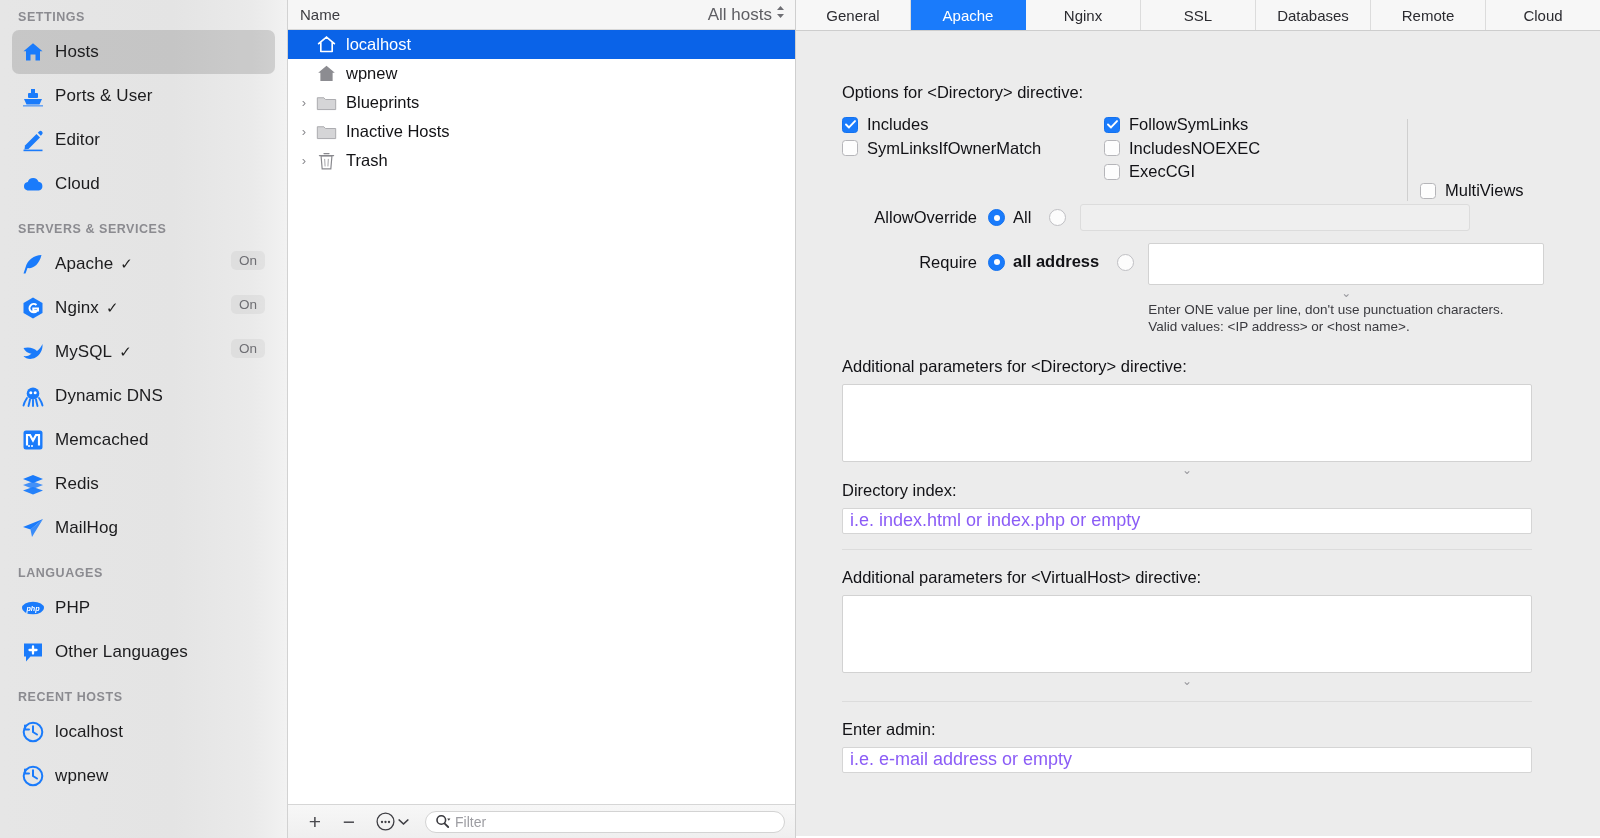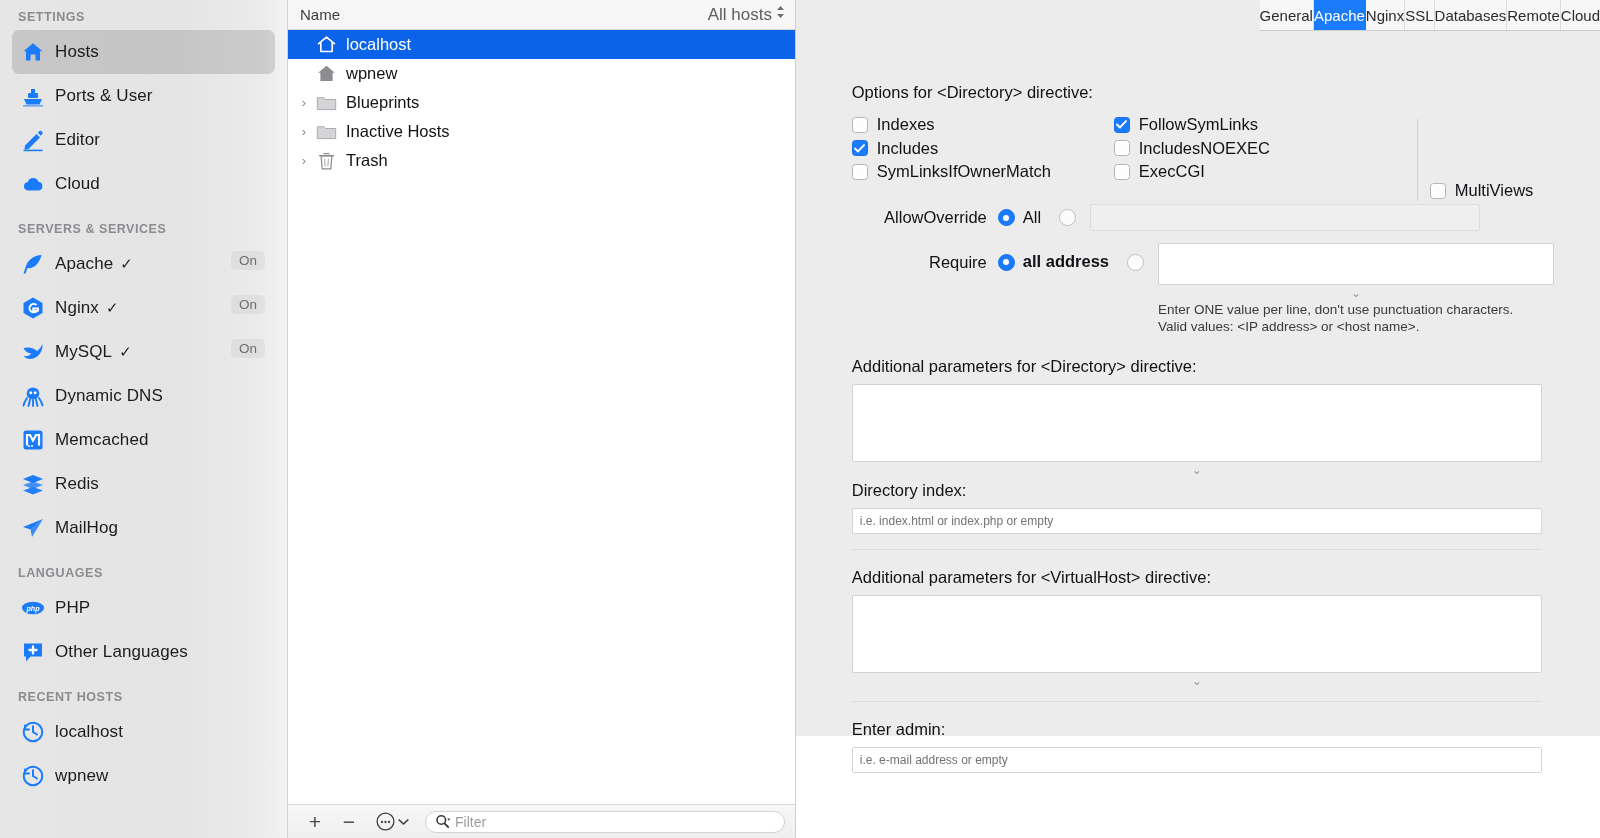--- a/index.html
+++ b/index.html
@@ -90,22 +90,22 @@
   .tb-more { display: flex; align-items: center; gap: 3px; margin-left: 10px; }
   .filter-box {
     flex: 1 1 auto; margin-left: 16px; height: 22px;
     background: #ffffff; border: 1px solid #d3d3d3; border-radius: 11px;
     display: flex; align-items: center; padding: 0 9px; gap: 4px;
   }
   .filter-box .ph { font-size: 14px; color: #9d9da2; }
 
   
   .content {
-    flex: 1 1 auto; height: 736px; background: #ececec;
-    display: flex; flex-direction: column; position: relative; align-items: flex-end;
+    flex: 1 1 auto; height: 836px; background: #ececec;
+    display: flex; flex-direction: column; position: relative;
   }
   .tabbar {
     height: 31px; flex: 0 0 31px; display: flex;
     background: #f7f7f7; border-bottom: 1px solid #cdcdcd;
   }
   .tab {
     flex: 1 1 0; display: flex; align-items: center; justify-content: center;
     font-size: 15px; color: #2b2b30; border-right: 1px solid #dcdcdc;
     background: #f7f7f7;
   }
@@ -173,21 +173,21 @@
   .fg-label { font-size: 16.5px; color: #121216; margin-bottom: 8px; }
   .big-ta {
     background: #ffffff; border: 1px solid #d2d2d2; border-radius: 2px;
     width: 690px; height: 78px;
   }
   .inp {
     width: 690px; height: 26px; background: #ffffff;
     border: 1px solid #d5d5d5; border-radius: 2px;
     display: flex; align-items: center; padding-left: 7px;
   }
-  .inp .ph { font-size: 12px; color: #737373; }
+  .inp .ph { font-size: 18px; color: #8b5cf6; }
   .hr { width: 690px; height: 1px; background: #dcdcdc; margin: 15px 0 0 0; }
 </style>
 </head>
 <body>
 
 <div class="app">
 
   <div class="sidebar">
     <div class="side-head">SETTINGS</div>
       <div class="side-item sel">
@@ -467,24 +467,20 @@
         </div>
       </div>
 
     <div class="pane">
 
       <div class="sect-title">Options for &lt;Directory&gt; directive:</div>
 
       <div class="opts">
         <div class="opt-col" id="optcol1">
             <div class="cbrow">
-        <span class="cb"></span>
-        <span class="cblabel">Indexes</span>
-      </div>
-            <div class="cbrow">
         <span class="cb on">
                 <svg width="11" height="9" viewBox="0 0 12 10">
                   <path d="M1 5 L4.3 8.3 L11 1.2" fill="none" stroke="#fff" stroke-width="2.1" stroke-linecap="round" stroke-linejoin="round"></path>
                 </svg>
               </span>
         <span class="cblabel">Includes</span>
       </div>
             <div class="cbrow">
         <span class="cb"></span>
         <span class="cblabel">SymLinksIfOwnerMatch</span>

